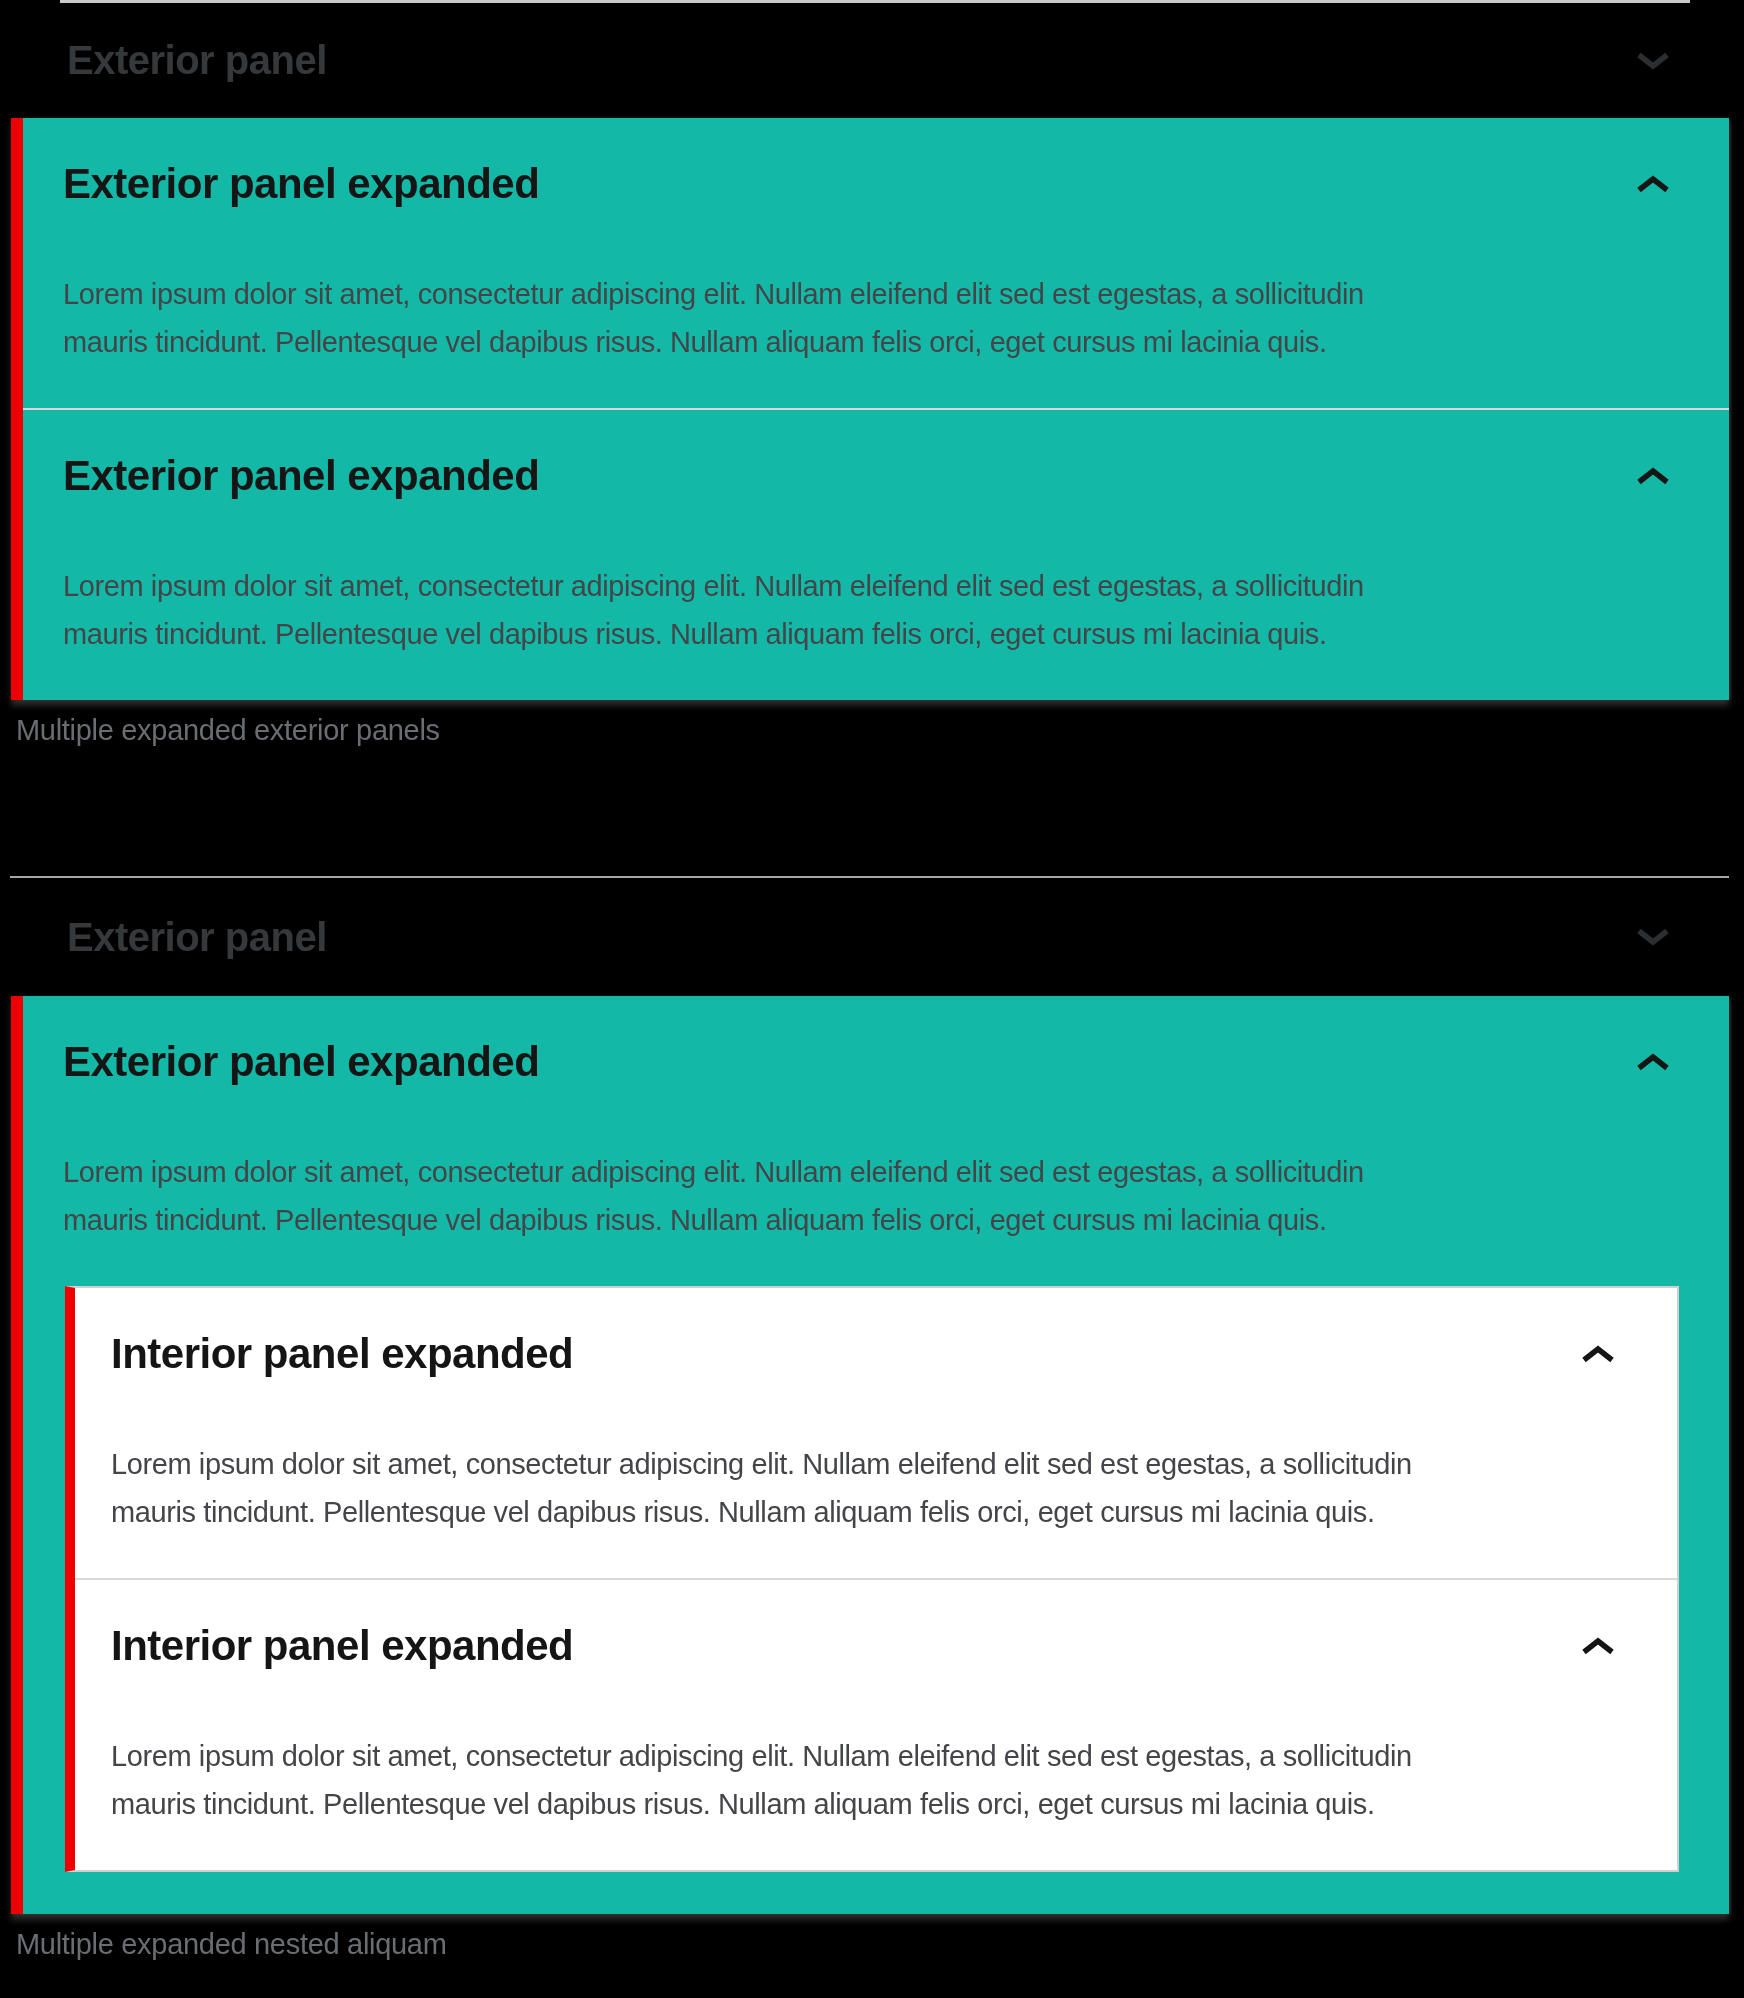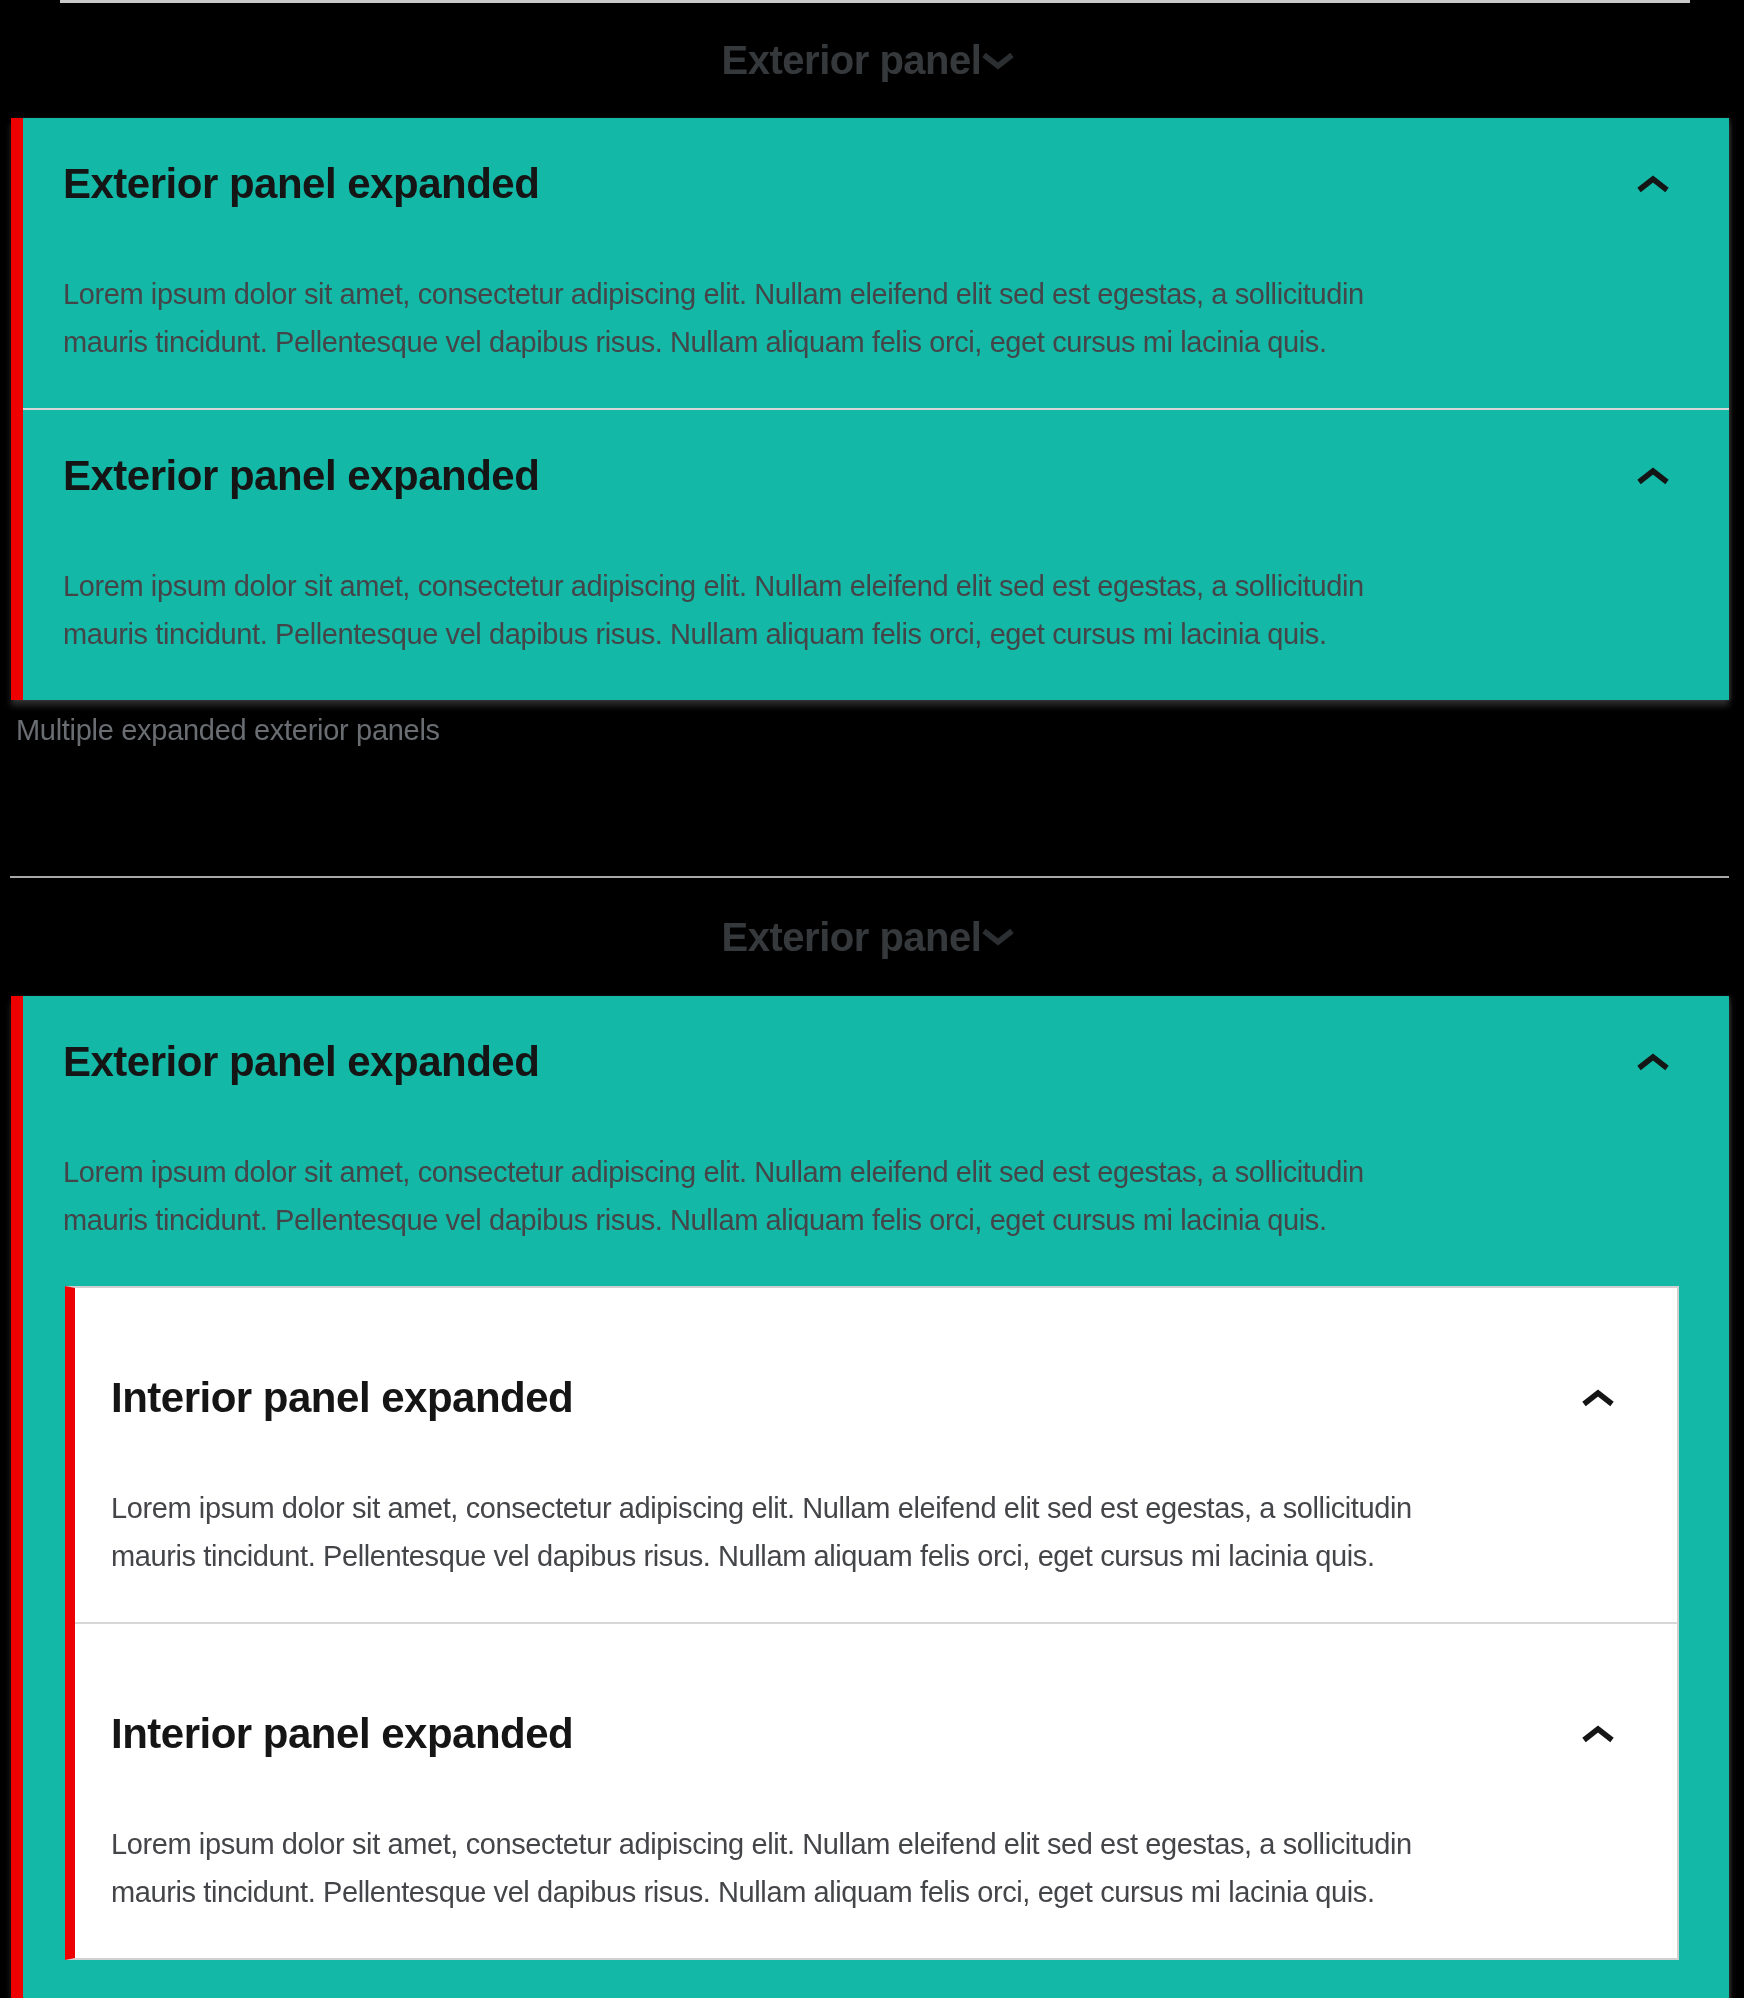--- a/index.html
+++ b/index.html
@@ -6,21 +6,21 @@
   body{
     width:1744px;height:1998px;position:relative;overflow:hidden;
     font-family:"Liberation Sans",sans-serif;
     -webkit-font-smoothing:antialiased;
   }
   
   .top-strip{height:3px;width:1630px;margin-left:60px;background:#c9c9c9;}
 
   
   .collapsed-header{
-    height:115px;display:flex;align-items:center;justify-content:center;
+    height:115px;display:flex;align-items:center;justify-content:space-between;
     padding-left:67px;padding-right:74px;background:#000;cursor:pointer;
   }
   .collapsed-header .label{
     font-size:40px;font-weight:600;color:#36393c;letter-spacing:-0.5px;
   }
   .chev{display:block;}
 
   
   .card{
     margin-left:11px;margin-right:15px;background:#14b8a6;
@@ -36,21 +36,21 @@
   }
   .panel-body{margin-top:62px;color:#444548;font-size:29px;letter-spacing:-0.4px;}
   .panel-body .line{display:block;white-space:nowrap;line-height:48px;}
   .inner-divider{height:0;border-top:2px solid #d7d7d7;}
 
   
   .interior-card{
     margin-top:42px;margin-left:2px;background:#fff;
     border:2px solid #d0d0d0;border-left:10px solid #ee0000;
   }
-  .interior-card .panel-section{padding:42px 53px 42px 36px;margin-top:44px;}
+  .interior-card .panel-section{padding:42px 53px 42px 36px;}
 
   
   .caption{
     margin-top:12px;padding-left:16px;color:#6a6e73;
     font-size:29px;line-height:36px;letter-spacing:-0.3px;
   }
 
   
   .example-divider{
     margin:128px 15px 0 10px;height:0;border:none;border-top:2px solid #a8a8a8;

